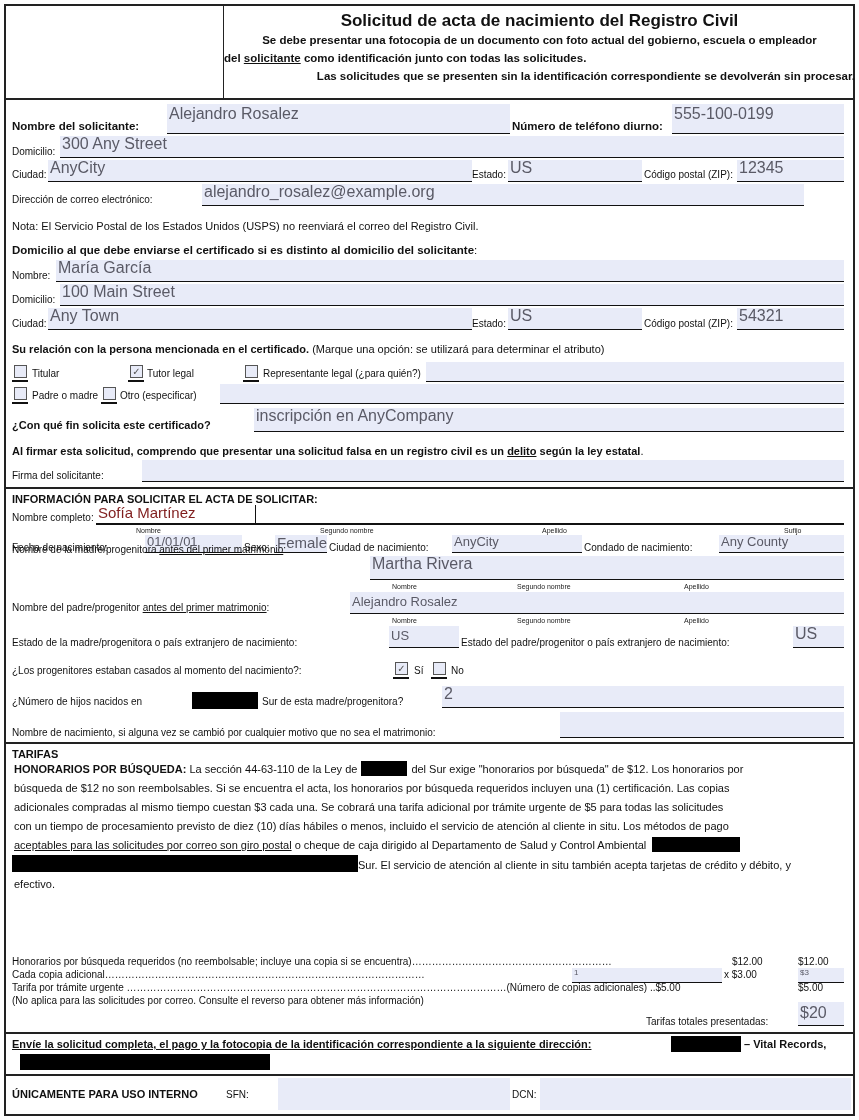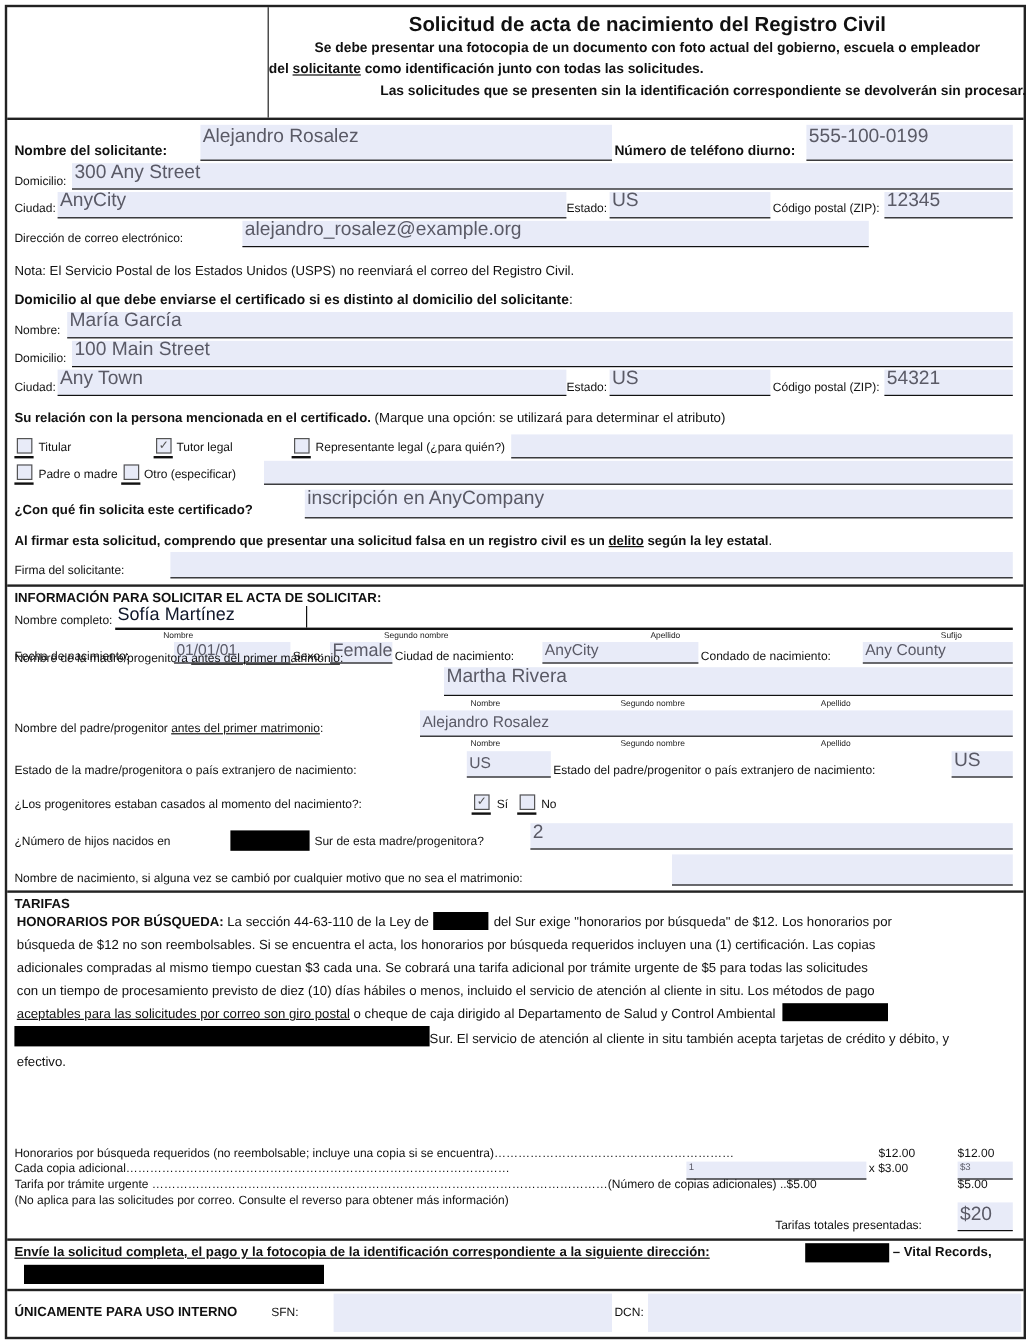--- a/index.html
+++ b/index.html
@@ -5,21 +5,21 @@
   * { box-sizing: border-box; margin: 0; padding: 0; }
   html, body { width: 859px; height: 1120px; background: #ffffff; }
   body { font-family: "Liberation Sans", sans-serif; color: #111; font-size: 11.5px; position: relative; overflow: hidden; }
   .page { position: absolute; left: 4px; top: 4px; width: 851px; height: 1112px; border: 2px solid #222; }
   .abs { position: absolute; white-space: nowrap; }
   .hr { position: absolute; left: 0; right: 0; height: 2px; background: #222; }
   .field { position: absolute; background: #e8ebf8; border-bottom: 1.6px solid #111; color: #5a5a66; font-size: 16px; line-height: 1; padding-left: 2px; white-space: nowrap; overflow: hidden; }
   .field.sm { font-size: 13px; }
   .field.xs { font-size: 9px; padding-top: 4px; }
   .field.noline { border-bottom: none; }
-  .field.dark { color: #0f172a; }
+  .field.dark { color: #7f1d1d; }
   .bold { font-weight: bold; }
   .lbl { font-size: 11.5px; }
   .lbl-sm { font-size: 10px; }
   .sub { font-size: 7px; color: #222; }
   .cb { position: absolute; width: 13px; height: 13px; border: 1px solid #555; background: #e8ebf8; font-size: 10px; line-height: 11px; text-align: center; color: #555; }
   .cbline { position: absolute; height: 1.5px; background: #111; }
   .redact { position: absolute; background: #000; }
   .para { position: absolute; left: 8px; width: 838px; font-size: 11.5px; line-height: 19px; }
   .under { text-decoration: underline; }
 </style>
@@ -46,21 +46,21 @@
   <div class="field" style="left:54px;top:130px;width:784px;height:22px;">300 Any Street</div>
 
   <div class="abs lbl-sm" style="left:6px;top:163px;">Ciudad:</div>
   <div class="field" style="left:42px;top:154px;width:424px;height:22px;">AnyCity</div>
   <div class="abs lbl-sm" style="left:466px;top:163px;">Estado:</div>
   <div class="field" style="left:502px;top:154px;width:134px;height:22px;">US</div>
   <div class="abs lbl-sm" style="left:638px;top:163px;">Código postal (ZIP):</div>
   <div class="field" style="left:731px;top:154px;width:107px;height:22px;">12345</div>
 
   <div class="abs lbl-sm" style="left:6px;top:188px;">Dirección de correo electrónico:</div>
-  <div class="field" style="left:196px;top:178px;width:522px;height:22px;">alejandro_rosalez@example.org</div>
+  <div class="field" style="left:196px;top:178px;width:602px;height:22px;">alejandro_rosalez@example.org</div>
 
   <div class="abs lbl-sm" style="left:6px;top:214px;font-size:11px;">Nota: El Servicio Postal de los Estados Unidos (USPS) no reenviará el correo del Registro Civil.</div>
 
   <div class="abs lbl bold" style="left:6px;top:238px;">
     <span>Domicilio al que debe enviarse el certificado si es distinto al domicilio del solicitante</span><span style="font-weight:normal">:</span>
   </div>
   <div class="abs lbl-sm" style="left:6px;top:264px;">Nombre:</div>
   <div class="field" style="left:50px;top:254px;width:788px;height:22px;">María García</div>
   <div class="abs lbl-sm" style="left:6px;top:288px;">Domicilio:</div>
   <div class="field" style="left:54px;top:278px;width:784px;height:22px;">100 Main Street</div>

